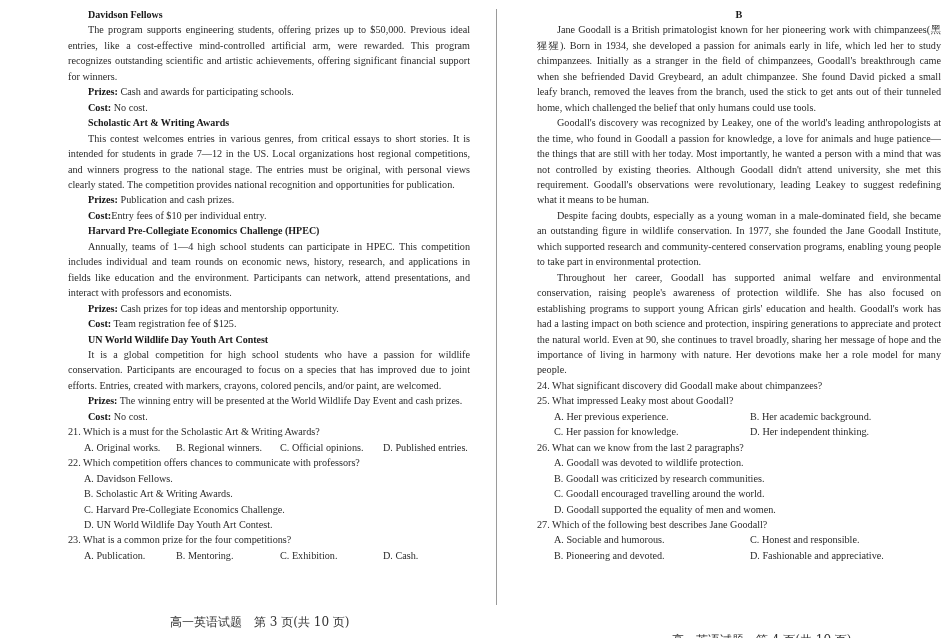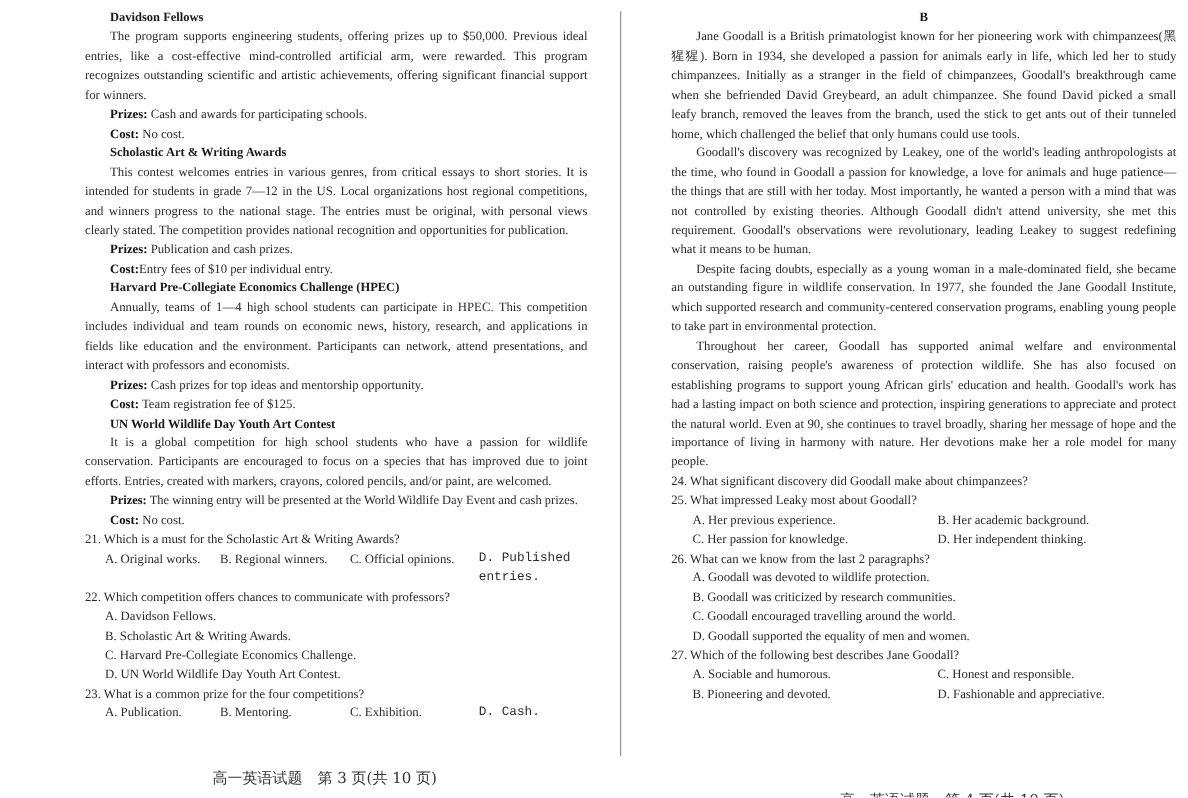--- a/index.html
+++ b/index.html
@@ -41,21 +41,21 @@
   }
   .info {
     padding-left: 20px;
   }
   .info b { color: #111; font-weight: bold; }
   .question { }
   .opts-4 { display: flex; padding-left: 16px; }
   .opts-4 span:nth-child(1) { width: 92px; }
   .opts-4 span:nth-child(2) { width: 104px; }
   .opts-4 span:nth-child(3) { width: 103px; }
-  .opts-4 span:nth-child(4) { flex: 1; font-family: Liberation Mono, monospace; }
+  .opts-4 span:nth-child(4) { flex: 1; }
   .opts-stack { padding-left: 16px; }
   .opts-2 { display: grid; grid-template-columns: 196px 1fr; padding-left: 17px; }
   .footer {
     position: absolute;
     top: 614px;
     font-size: 12px;
     color: #333;
     font-family: "DejaVu Serif", serif;
   }
   .footer-left { left: 170px; }

